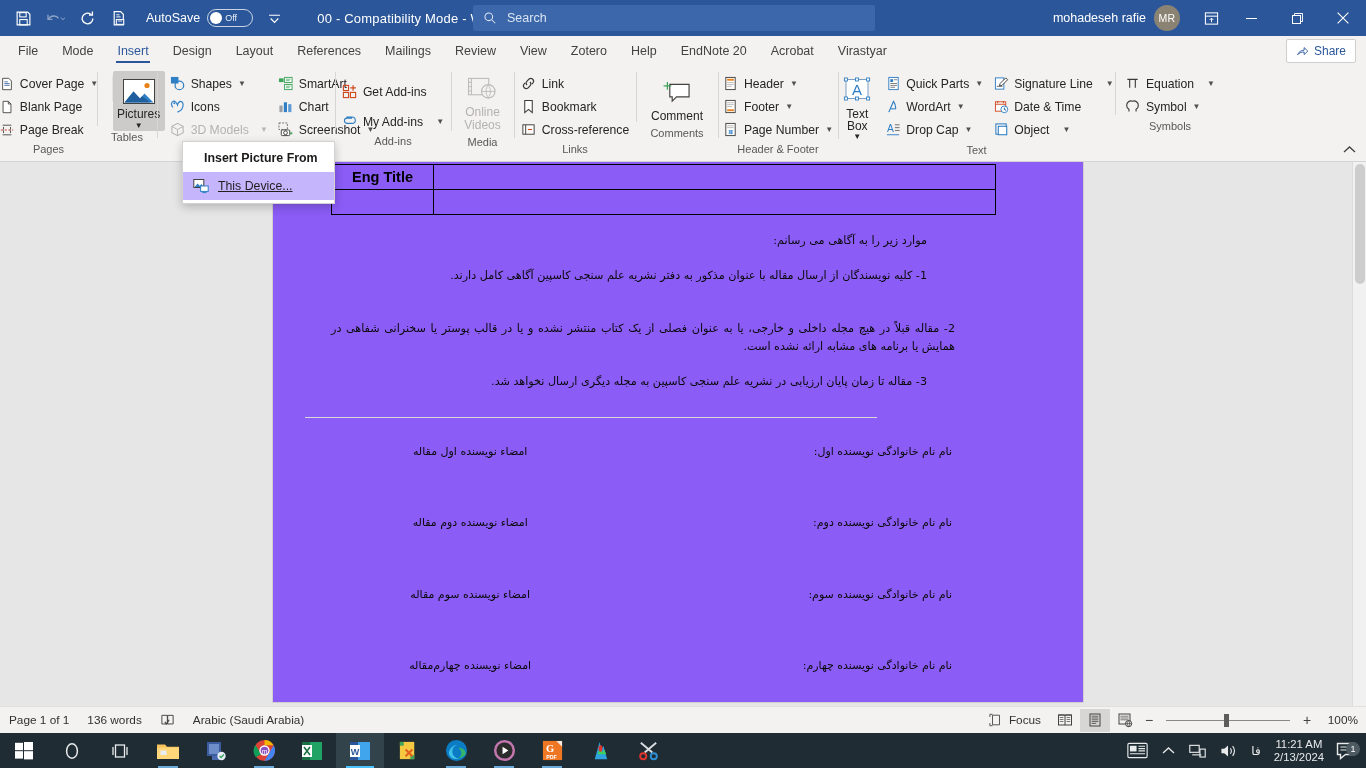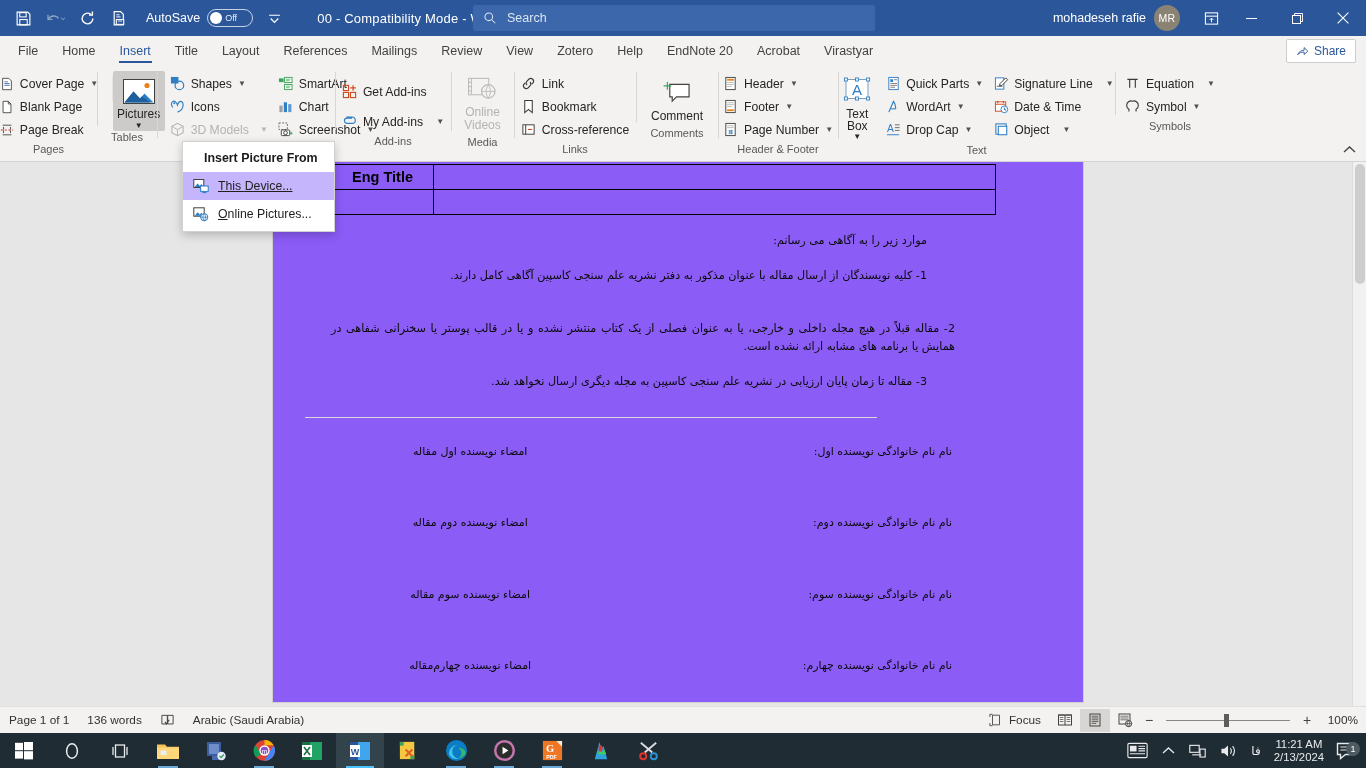--- a/index.html
+++ b/index.html
@@ -369,23 +369,23 @@
     <div class="win-btn close">
       <svg width="12" height="12" viewBox="0 0 12 12">
           <path d="M0.6 0.6l10.8 10.8M11.4 0.6L0.6 11.4" stroke="#fff" stroke-width="1.1"></path>
         </svg>
     </div>
   </div>
 </div>
 
 <div class="tabstrip">
   <div class="tab">File</div>
-  <div class="tab">Home</div>
+  <div class="tab">Mode</div>
   <div class="tab active">Insert</div>
-  <div class="tab">Title</div>
+  <div class="tab">Design</div>
   <div class="tab">Layout</div>
   <div class="tab">References</div>
   <div class="tab">Mailings</div>
   <div class="tab">Review</div>
   <div class="tab">View</div>
   <div class="tab">Zotero</div>
   <div class="tab">Help</div>
   <div class="tab">EndNote 20</div>
   <div class="tab">Acrobat</div>
   <div class="tab">Virastyar</div>
@@ -804,31 +804,20 @@
     <span class="mic">
       <svg width="16" height="16" viewBox="0 0 16 16">
           <rect x="0.8" y="1.5" width="10" height="8" fill="#fff" stroke="#41413f" stroke-width="1"></rect>
           <path d="M1.6 9l3-3.6 2.2 2.4 1.6-1.8 2.2 3z" fill="#2f7fc4"></path>
           <rect x="7.6" y="8" width="7.6" height="5.4" fill="#fff" stroke="#2f7fc4" stroke-width="1"></rect>
           <path d="M9.6 13.4v1.2h3.6v-1.2" fill="none" stroke="#2f7fc4" stroke-width="1"></path>
         </svg>
     </span>
     <span><span>This </span><u>D</u><span>evice...</span></span>
   </div>
-  <div class="menu-item">
-    <span class="mic">
-      <svg width="16" height="16" viewBox="0 0 16 16">
-          <rect x="0.8" y="1.8" width="10.4" height="8.4" fill="#fff" stroke="#41413f" stroke-width="1"></rect>
-          <path d="M1.6 9.8l3-3.6 2.2 2.4 1.6-1.8 2.3 3z" fill="#2f7fc4"></path>
-          <circle cx="11.2" cy="11.2" r="3.6" fill="#fff" stroke="#2f7fc4" stroke-width="1"></circle>
-          <path d="M7.6 11.2h7.2M11.2 7.6c1.8 2.2 1.8 5 0 7.2M11.2 7.6c-1.8 2.2-1.8 5 0 7.2" fill="none" stroke="#2f7fc4" stroke-width="0.8"></path>
-        </svg>
-    </span>
-    <span><u>O</u><span>nline Pictures...</span></span>
-  </div>
 </div>
 
 <div class="workspace">
   <div class="leftgrip"></div>
   <div class="page">
     <div class="page-inner">
 
       <table class="tbl">
         <tbody>
             <tr>

